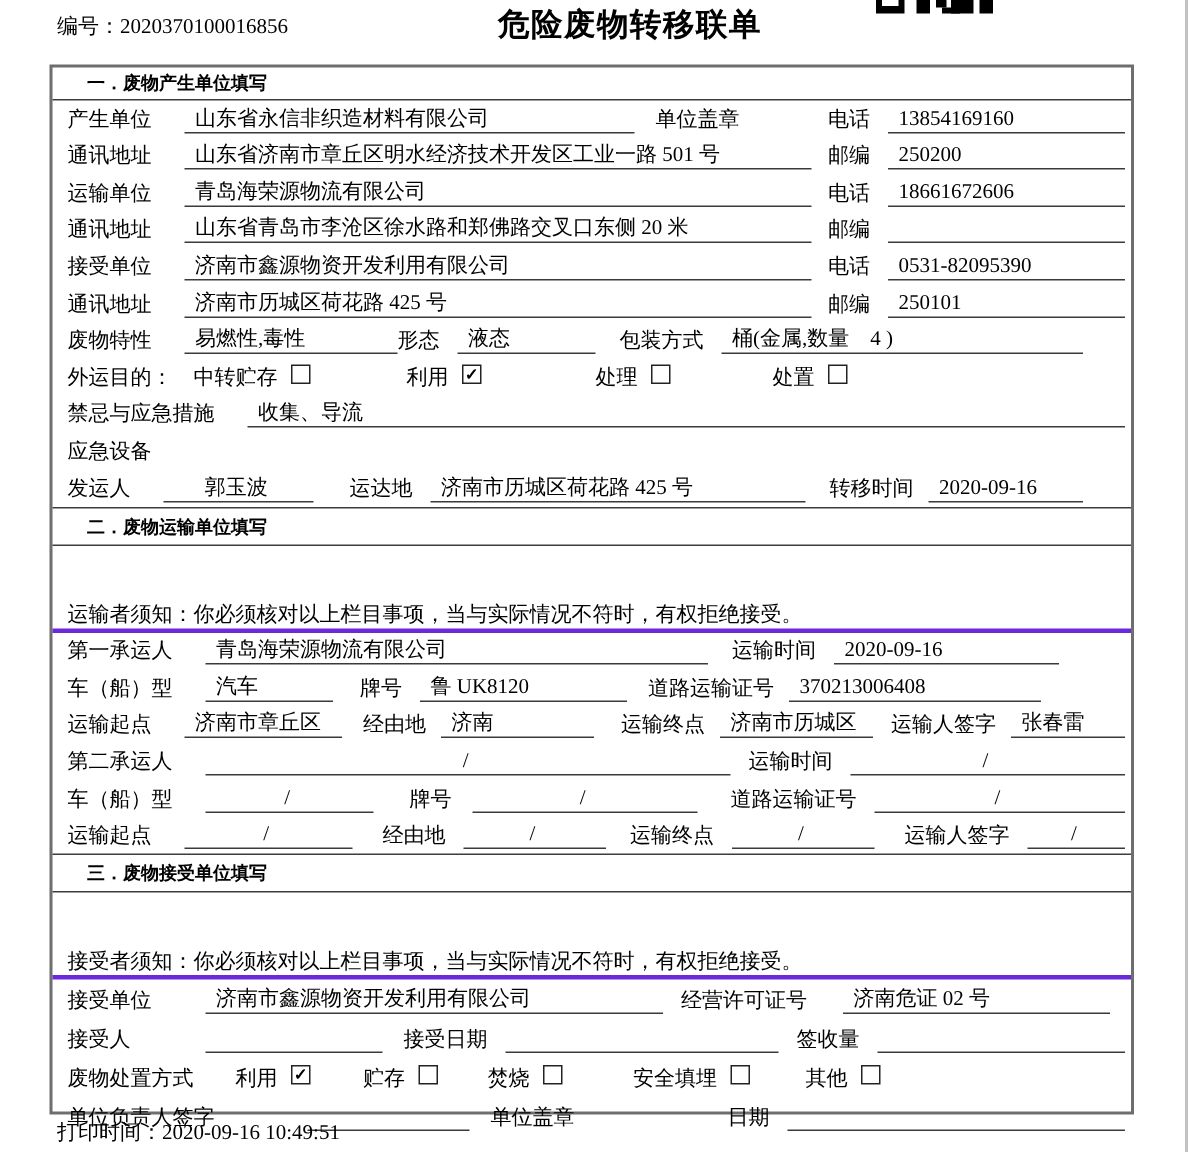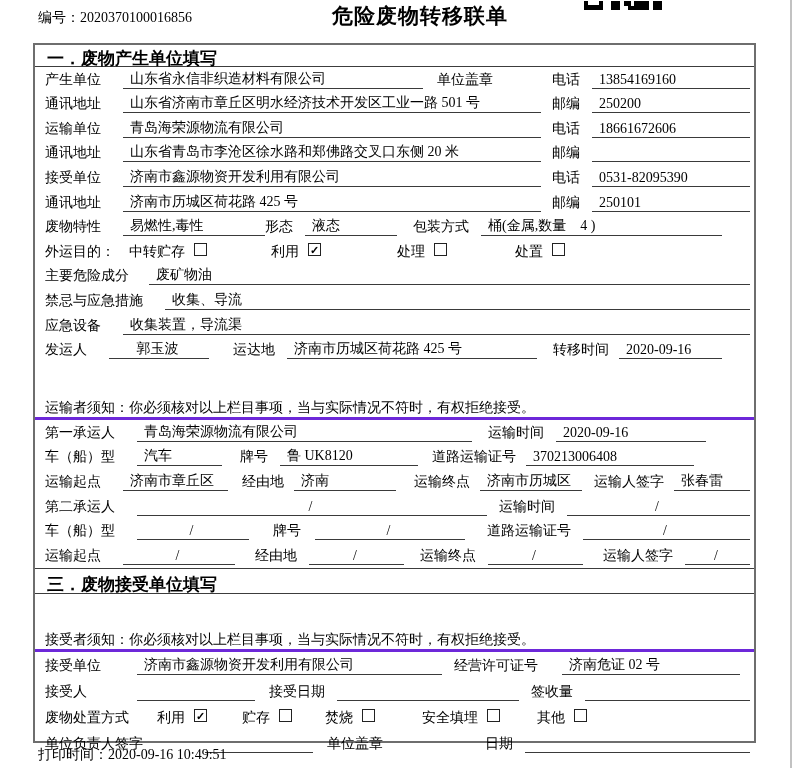--- a/index.html
+++ b/index.html
@@ -20,22 +20,22 @@
   .qr-frag { position: absolute; left: 584px; top: 0; }
   .page-edge { position: absolute; left: 790px; top: 0; width: 2px; height: 768px; background: #c2c2c2; }
 
   .form {
     position: absolute; left: 33px; top: 43px;
     width: 723px; height: 700px;
     border: 2px solid #6e6e6e;
     background: #fff;
   }
   .sec {
-    font-weight: bold; font-size: 17px;
-    padding: 4px 12px 0; height: 26px;
+    font-weight: bold; font-size: 12px;
+    padding: 4px 23px 0; height: 26px;
     border-top: 1px solid #3c3c3c;
     border-bottom: 1px solid #3c3c3c;
   }
   .sec.first { border-top: none; height: 22px; padding-top: 2px; }
   .notice { padding: 5px 10px 16px; height: 26px; border-bottom: 3px solid #6d28d9; white-space: nowrap; margin-top: 32px; }
 
   .row {
     display: flex; align-items: flex-end;
     padding: 0 4px 3px 10px; height: 24.6px; white-space: nowrap;
   }
@@ -149,44 +149,40 @@
     <span class="opt" style="margin-right:68px">
       <span>处理</span>
       <span class="cb"></span>
     </span>
     <span class="opt">
       <span>处置</span>
       <span class="cb"></span>
     </span>
   </div>
 
-  <div class="row">
-    <span class="lbl" style="width:104px">主要危险成分</span>
-    <span class="u grow">废矿物油</span>
-  </div>
 
   <div class="row">
     <span class="lbl" style="width:120px">禁忌与应急措施</span>
     <span class="u grow">收集、导流</span>
   </div>
 
   <div class="row">
     <span class="lbl" style="width:78px">应急设备</span>
-    <span class="u grow">收集装置，导流渠</span>
   </div>
 
   <div class="row">
     <span class="lbl" style="width:64px">发运人</span>
     <span class="u ctr" style="width:100px">郭玉波</span>
     <span class="lbl" style="margin-left:24px;margin-right:12px">运达地</span>
     <span class="u" style="width:250px">济南市历城区荷花路 425 号</span>
     <span class="lbl" style="margin-left:16px;margin-right:10px">转移时间</span>
     <span class="u grow" style="margin-right:28px">2020-09-16</span>
   </div>
 
+  <div class="sec">二．废物运输单位填写</div>
   <div class="notice">运输者须知：你必须核对以上栏目事项，当与实际情况不符时，有权拒绝接受。</div>
 
   <div class="row">
     <span class="lbl" style="width:92px">第一承运人</span>
     <span class="u" style="width:335px">青岛海荣源物流有限公司</span>
     <span class="lbl" style="margin-left:16px;margin-right:12px">运输时间</span>
     <span class="u" style="width:150px">2020-09-16</span>
   </div>
 
   <div class="row">

